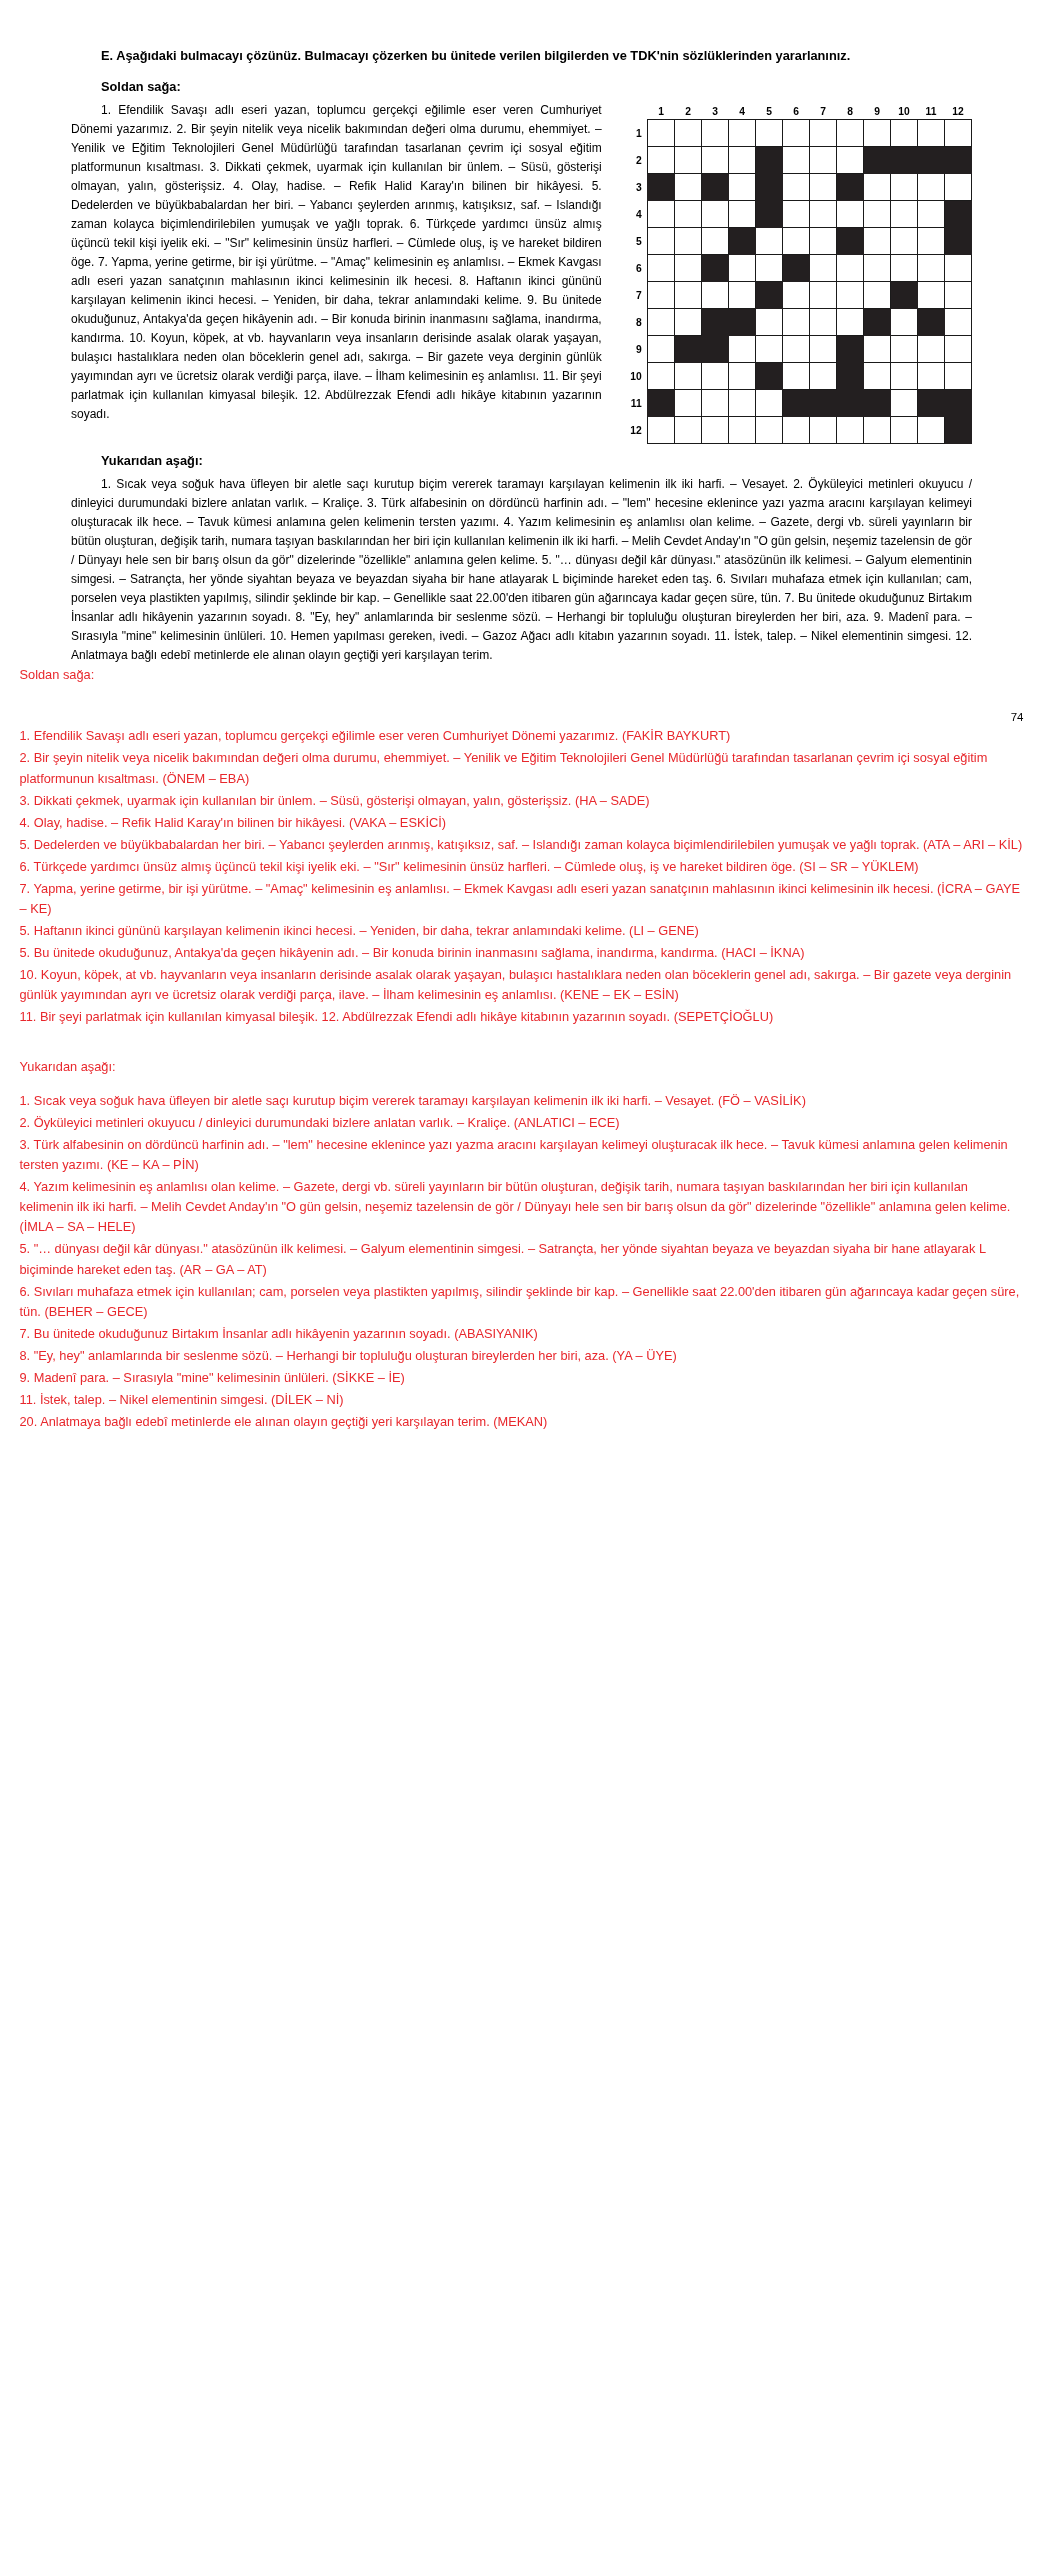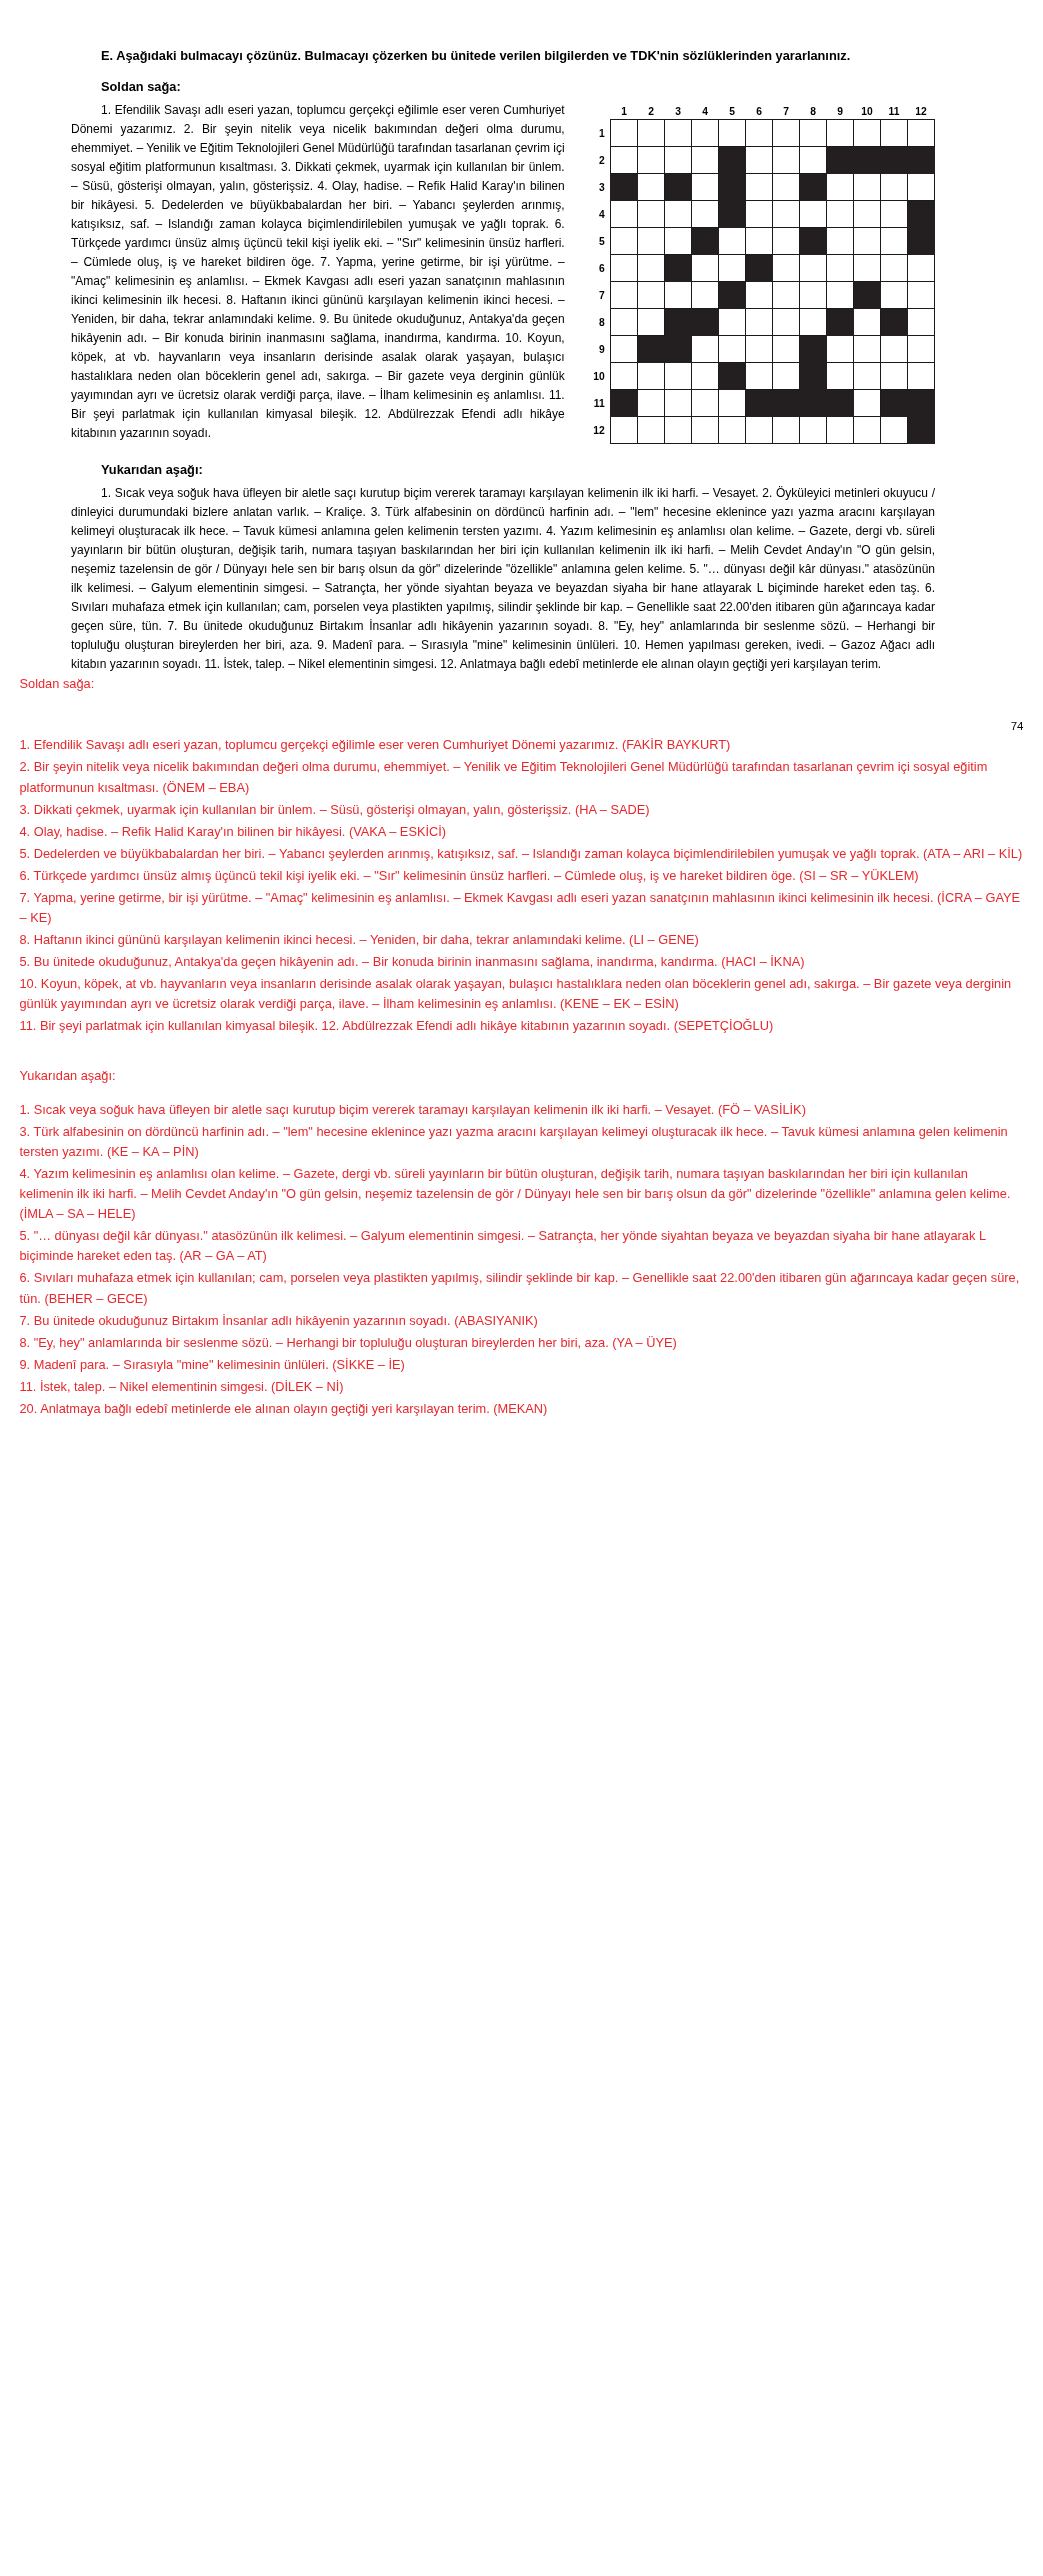--- a/index.html
+++ b/index.html
@@ -10,21 +10,21 @@
   body {
     width: 1043px;
     min-height: 2576px;
     font-family: "Liberation Sans", sans-serif;
     color: #000000;
     position: relative;
   }
 
   
   .sheet {
-    padding: 46px 108px 0 71px;
+    padding: 46px 71px 0 71px;
     box-sizing: border-box;
   }
 
   .intro {
     font-size: 12.8px;
     font-weight: bold;
     line-height: 1.52;
     text-align: justify;
     margin: 0 0 14px 0;
   }
@@ -348,30 +348,31 @@
   <div class="page-num">74</div>
 
   <div class="ans-list" id="ans-across" style="color: rgb(232, 39, 44);">
       <p class="ans-item">1. Efendilik Savaşı adlı eseri yazan, toplumcu gerçekçi eğilimle eser veren Cumhuriyet Dönemi yazarımız. (FAKİR BAYKURT)</p>
       <p class="ans-item">2. Bir şeyin nitelik veya nicelik bakımından değeri olma durumu, ehemmiyet. – Yenilik ve Eğitim Teknolojileri Genel Müdürlüğü tarafından tasarlanan çevrim içi sosyal eğitim platformunun kısaltması. (ÖNEM – EBA)</p>
       <p class="ans-item">3. Dikkati çekmek, uyarmak için kullanılan bir ünlem. – Süsü, gösterişi olmayan, yalın, gösterişsiz. (HA – SADE)</p>
       <p class="ans-item">4. Olay, hadise. – Refik Halid Karay'ın bilinen bir hikâyesi. (VAKA – ESKİCİ)</p>
       <p class="ans-item">5. Dedelerden ve büyükbabalardan her biri. – Yabancı şeylerden arınmış, katışıksız, saf. – Islandığı zaman kolayca biçimlendirilebilen yumuşak ve yağlı toprak. (ATA – ARI – KİL)</p>
       <p class="ans-item">6. Türkçede yardımcı ünsüz almış üçüncü tekil kişi iyelik eki. – "Sır" kelimesinin ünsüz harfleri. – Cümlede oluş, iş ve hareket bildiren öge. (SI – SR – YÜKLEM)</p>
       <p class="ans-item">7. Yapma, yerine getirme, bir işi yürütme. – "Amaç" kelimesinin eş anlamlısı. – Ekmek Kavgası adlı eseri yazan sanatçının mahlasının ikinci kelimesinin ilk hecesi. (İCRA – GAYE – KE)</p>
-      <p class="ans-item">8. Haftanın ikinci gününü karşılayan kelimenin ikinci hecesi. – Yeniden, bir daha, tekrar anlamındaki kelime. (LI – GENE)</p>
+      <p class="ans-item">5. Haftanın ikinci gününü karşılayan kelimenin ikinci hecesi. – Yeniden, bir daha, tekrar anlamındaki kelime. (LI – GENE)</p>
       <p class="ans-item">5. Bu ünitede okuduğunuz, Antakya'da geçen hikâyenin adı. – Bir konuda birinin inanmasını sağlama, inandırma, kandırma. (HACI – İKNA)</p>
       <p class="ans-item">10. Koyun, köpek, at vb. hayvanların veya insanların derisinde asalak olarak yaşayan, bulaşıcı hastalıklara neden olan böceklerin genel adı, sakırga. – Bir gazete veya derginin günlük yayımından ayrı ve ücretsiz olarak verdiği parça, ilave. – İlham kelimesinin eş anlamlısı. (KENE – EK – ESİN)</p>
       <p class="ans-item">11. Bir şeyi parlatmak için kullanılan kimyasal bileşik. 12. Abdülrezzak Efendi adlı hikâye kitabının yazarının soyadı. (SEPETÇİOĞLU)</p>
     </div>
 
   <p class="ans-head second" style="color: rgb(232, 39, 44);">Yukarıdan aşağı:</p>
 
   <div class="ans-list" id="ans-down" style="color: rgb(232, 39, 44);">
       <p class="ans-item">1. Sıcak veya soğuk hava üfleyen bir aletle saçı kurutup biçim vererek taramayı karşılayan kelimenin ilk iki harfi. – Vesayet. (FÖ – VASİLİK)</p>
+      <p class="ans-item">2. Öyküleyici metinleri okuyucu / dinleyici durumundaki bizlere anlatan varlık. – Kraliçe. (ANLATICI – ECE)</p>
       <p class="ans-item">3. Türk alfabesinin on dördüncü harfinin adı. – "lem" hecesine eklenince yazı yazma aracını karşılayan kelimeyi oluşturacak ilk hece. – Tavuk kümesi anlamına gelen kelimenin tersten yazımı. (KE – KA – PİN)</p>
       <p class="ans-item">4. Yazım kelimesinin eş anlamlısı olan kelime. – Gazete, dergi vb. süreli yayınların bir bütün oluşturan, değişik tarih, numara taşıyan baskılarından her biri için kullanılan kelimenin ilk iki harfi. – Melih Cevdet Anday'ın "O gün gelsin, neşemiz tazelensin de gör / Dünyayı hele sen bir barış olsun da gör" dizelerinde "özellikle" anlamına gelen kelime. (İMLA – SA – HELE)</p>
       <p class="ans-item">5. "… dünyası değil kâr dünyası." atasözünün ilk kelimesi. – Galyum elementinin simgesi. – Satrançta, her yönde siyahtan beyaza ve beyazdan siyaha bir hane atlayarak L biçiminde hareket eden taş. (AR – GA – AT)</p>
       <p class="ans-item">6. Sıvıları muhafaza etmek için kullanılan; cam, porselen veya plastikten yapılmış, silindir şeklinde bir kap. – Genellikle saat 22.00'den itibaren gün ağarıncaya kadar geçen süre, tün. (BEHER – GECE)</p>
       <p class="ans-item">7. Bu ünitede okuduğunuz Birtakım İnsanlar adlı hikâyenin yazarının soyadı. (ABASIYANIK)</p>
       <p class="ans-item">8. "Ey, hey" anlamlarında bir seslenme sözü. – Herhangi bir topluluğu oluşturan bireylerden her biri, aza. (YA – ÜYE)</p>
       <p class="ans-item">9. Madenî para. – Sırasıyla "mine" kelimesinin ünlüleri. (SİKKE – İE)</p>
       <p class="ans-item">11. İstek, talep. – Nikel elementinin simgesi. (DİLEK – Nİ)</p>
       <p class="ans-item">20. Anlatmaya bağlı edebî metinlerde ele alınan olayın geçtiği yeri karşılayan terim. (MEKAN)</p>
     </div>

